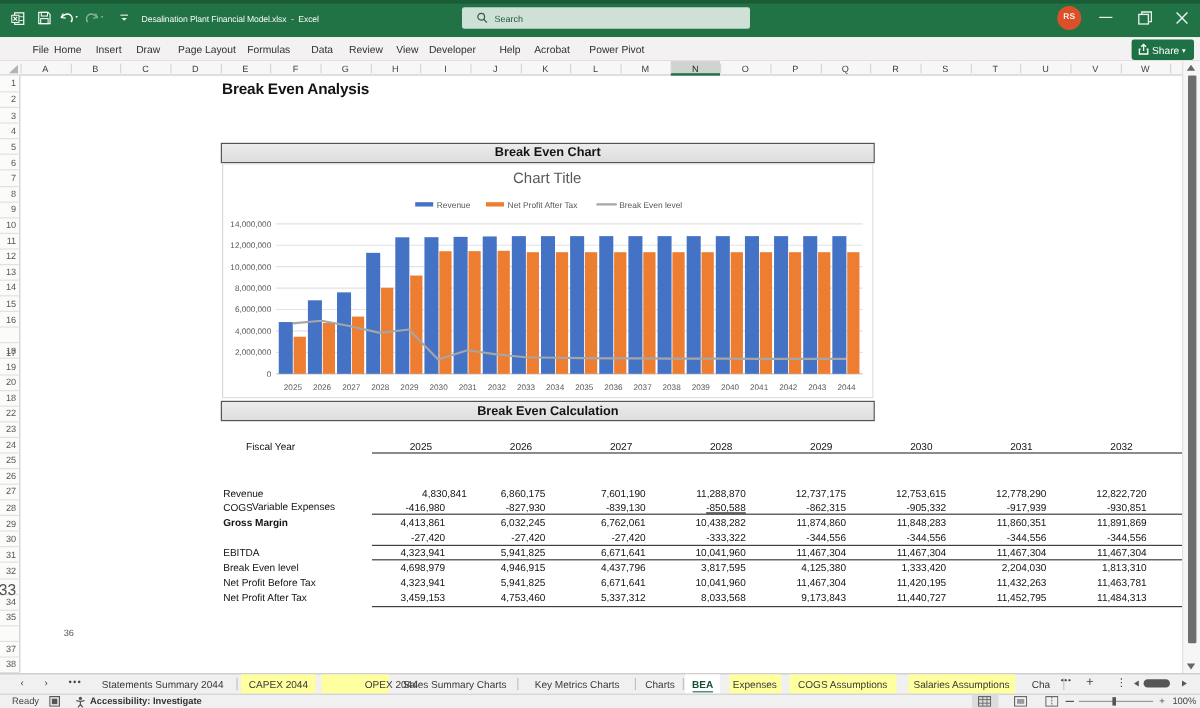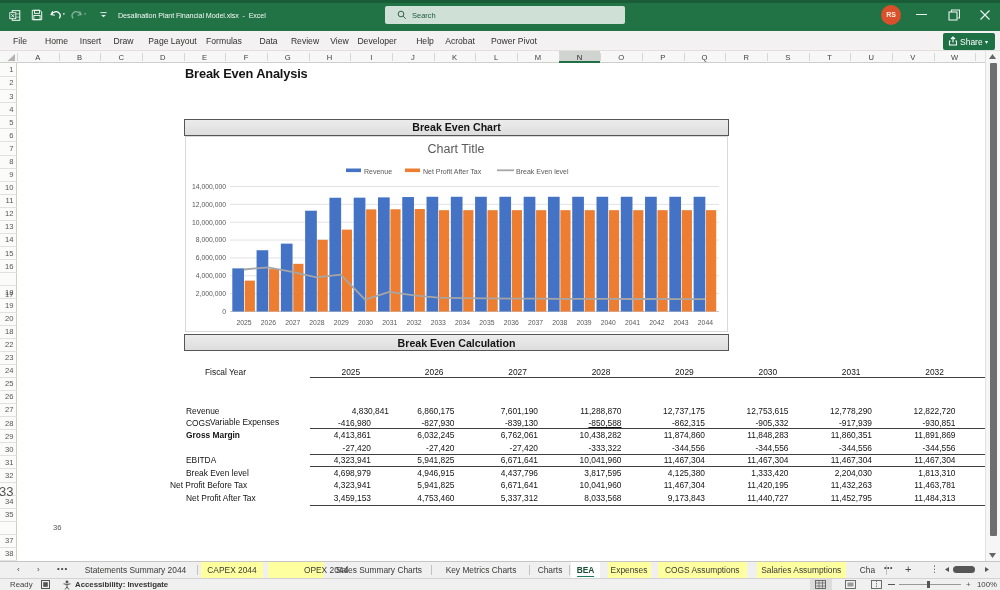--- a/index.html
+++ b/index.html
@@ -49,21 +49,21 @@
 <span class="t" style="left:891px;top:10.5px;transform:translateX(-50%);font-size:7px;color:#ffeede;font-weight:bold;">RS</span>
 <div style="left:916px;top:14px;width:11px;height:1.4px;background:#e9f2ec;"></div>
 <svg style="position:absolute;left:948px;top:9px" width="12" height="12" viewBox="0 0 12 12">
       <rect x="1" y="3" width="8" height="8" fill="none" stroke="#e9f2ec" stroke-width="1.1"></rect>
       <path d="M3.5 3 v-2 h8 v8 h-2" fill="none" stroke="#e9f2ec" stroke-width="1.1"></path>
     </svg>
 <svg style="position:absolute;left:979px;top:9px" width="12" height="12" viewBox="0 0 12 12">
       <path d="M1.5 1.5 L10.5 10.5 M10.5 1.5 L1.5 10.5" stroke="#e9f2ec" stroke-width="1.2"></path>
     </svg>
 <div style="left:0;top:31px;width:1000px;height:20px;background:#f3f1f1;border-bottom:1px solid #e2e0de;"></div>
-<span class="t" style="left:20px;top:36px;transform:translateX(-50%);font-size:8.6px;color:#323130;">File</span>
+<span class="t" style="left:20px;top:36px;transform:translateX(-50%);font-size:8.6px;color:#323130;padding-left:28px;">File</span>
 <span class="t" style="left:56.5px;top:36px;transform:translateX(-50%);font-size:8.6px;color:#323130;">Home</span>
 <span class="t" style="left:90.5px;top:36px;transform:translateX(-50%);font-size:8.6px;color:#323130;">Insert</span>
 <span class="t" style="left:123.5px;top:36px;transform:translateX(-50%);font-size:8.6px;color:#323130;">Draw</span>
 <span class="t" style="left:172.5px;top:36px;transform:translateX(-50%);font-size:8.6px;color:#323130;">Page Layout</span>
 <span class="t" style="left:224px;top:36px;transform:translateX(-50%);font-size:8.6px;color:#323130;">Formulas</span>
 <span class="t" style="left:268.5px;top:36px;transform:translateX(-50%);font-size:8.6px;color:#323130;">Data</span>
 <span class="t" style="left:305px;top:36px;transform:translateX(-50%);font-size:8.6px;color:#323130;">Review</span>
 <span class="t" style="left:339.5px;top:36px;transform:translateX(-50%);font-size:8.6px;color:#323130;">View</span>
 <span class="t" style="left:377px;top:36px;transform:translateX(-50%);font-size:8.6px;color:#323130;">Developer</span>
 <span class="t" style="left:425px;top:36px;transform:translateX(-50%);font-size:8.6px;color:#323130;">Help</span>
@@ -354,21 +354,21 @@
 <span class="t" style="left:955.5px;top:455.28px;transform:translateX(-100%);font-size:8.4px;color:#141414;">11,467,304</span>
 <span class="t" style="left:186px;top:467.70px;font-size:8.4px;font-weight:normal;color:#141414;">Break Even level</span>
 <span class="t" style="left:371px;top:467.70px;transform:translateX(-100%);font-size:8.4px;color:#141414;">4,698,979</span>
 <span class="t" style="left:454.5px;top:467.70px;transform:translateX(-100%);font-size:8.4px;color:#141414;">4,946,915</span>
 <span class="t" style="left:538px;top:467.70px;transform:translateX(-100%);font-size:8.4px;color:#141414;">4,437,796</span>
 <span class="t" style="left:621.5px;top:467.70px;transform:translateX(-100%);font-size:8.4px;color:#141414;">3,817,595</span>
 <span class="t" style="left:705px;top:467.70px;transform:translateX(-100%);font-size:8.4px;color:#141414;">4,125,380</span>
 <span class="t" style="left:788.5px;top:467.70px;transform:translateX(-100%);font-size:8.4px;color:#141414;">1,333,420</span>
 <span class="t" style="left:872px;top:467.70px;transform:translateX(-100%);font-size:8.4px;color:#141414;">2,204,030</span>
 <span class="t" style="left:955.5px;top:467.70px;transform:translateX(-100%);font-size:8.4px;color:#141414;">1,813,310</span>
-<span class="t" style="left:170px;top:480.12px;font-size:8.4px;font-weight:normal;color:#141414;">Net Profit Before Tax</span>
+<span class="t" style="left:186px;top:480.12px;font-size:8.4px;font-weight:normal;color:#141414;">Net Profit Before Tax</span>
 <span class="t" style="left:371px;top:480.12px;transform:translateX(-100%);font-size:8.4px;color:#141414;">4,323,941</span>
 <span class="t" style="left:454.5px;top:480.12px;transform:translateX(-100%);font-size:8.4px;color:#141414;">5,941,825</span>
 <span class="t" style="left:538px;top:480.12px;transform:translateX(-100%);font-size:8.4px;color:#141414;">6,671,641</span>
 <span class="t" style="left:621.5px;top:480.12px;transform:translateX(-100%);font-size:8.4px;color:#141414;">10,041,960</span>
 <span class="t" style="left:705px;top:480.12px;transform:translateX(-100%);font-size:8.4px;color:#141414;">11,467,304</span>
 <span class="t" style="left:788.5px;top:480.12px;transform:translateX(-100%);font-size:8.4px;color:#141414;">11,420,195</span>
 <span class="t" style="left:872px;top:480.12px;transform:translateX(-100%);font-size:8.4px;color:#141414;">11,432,263</span>
 <span class="t" style="left:955.5px;top:480.12px;transform:translateX(-100%);font-size:8.4px;color:#141414;">11,463,781</span>
 <span class="t" style="left:186px;top:492.54px;font-size:8.4px;font-weight:normal;color:#141414;">Net Profit After Tax</span>
 <span class="t" style="left:371px;top:492.54px;transform:translateX(-100%);font-size:8.4px;color:#141414;">3,459,153</span>

